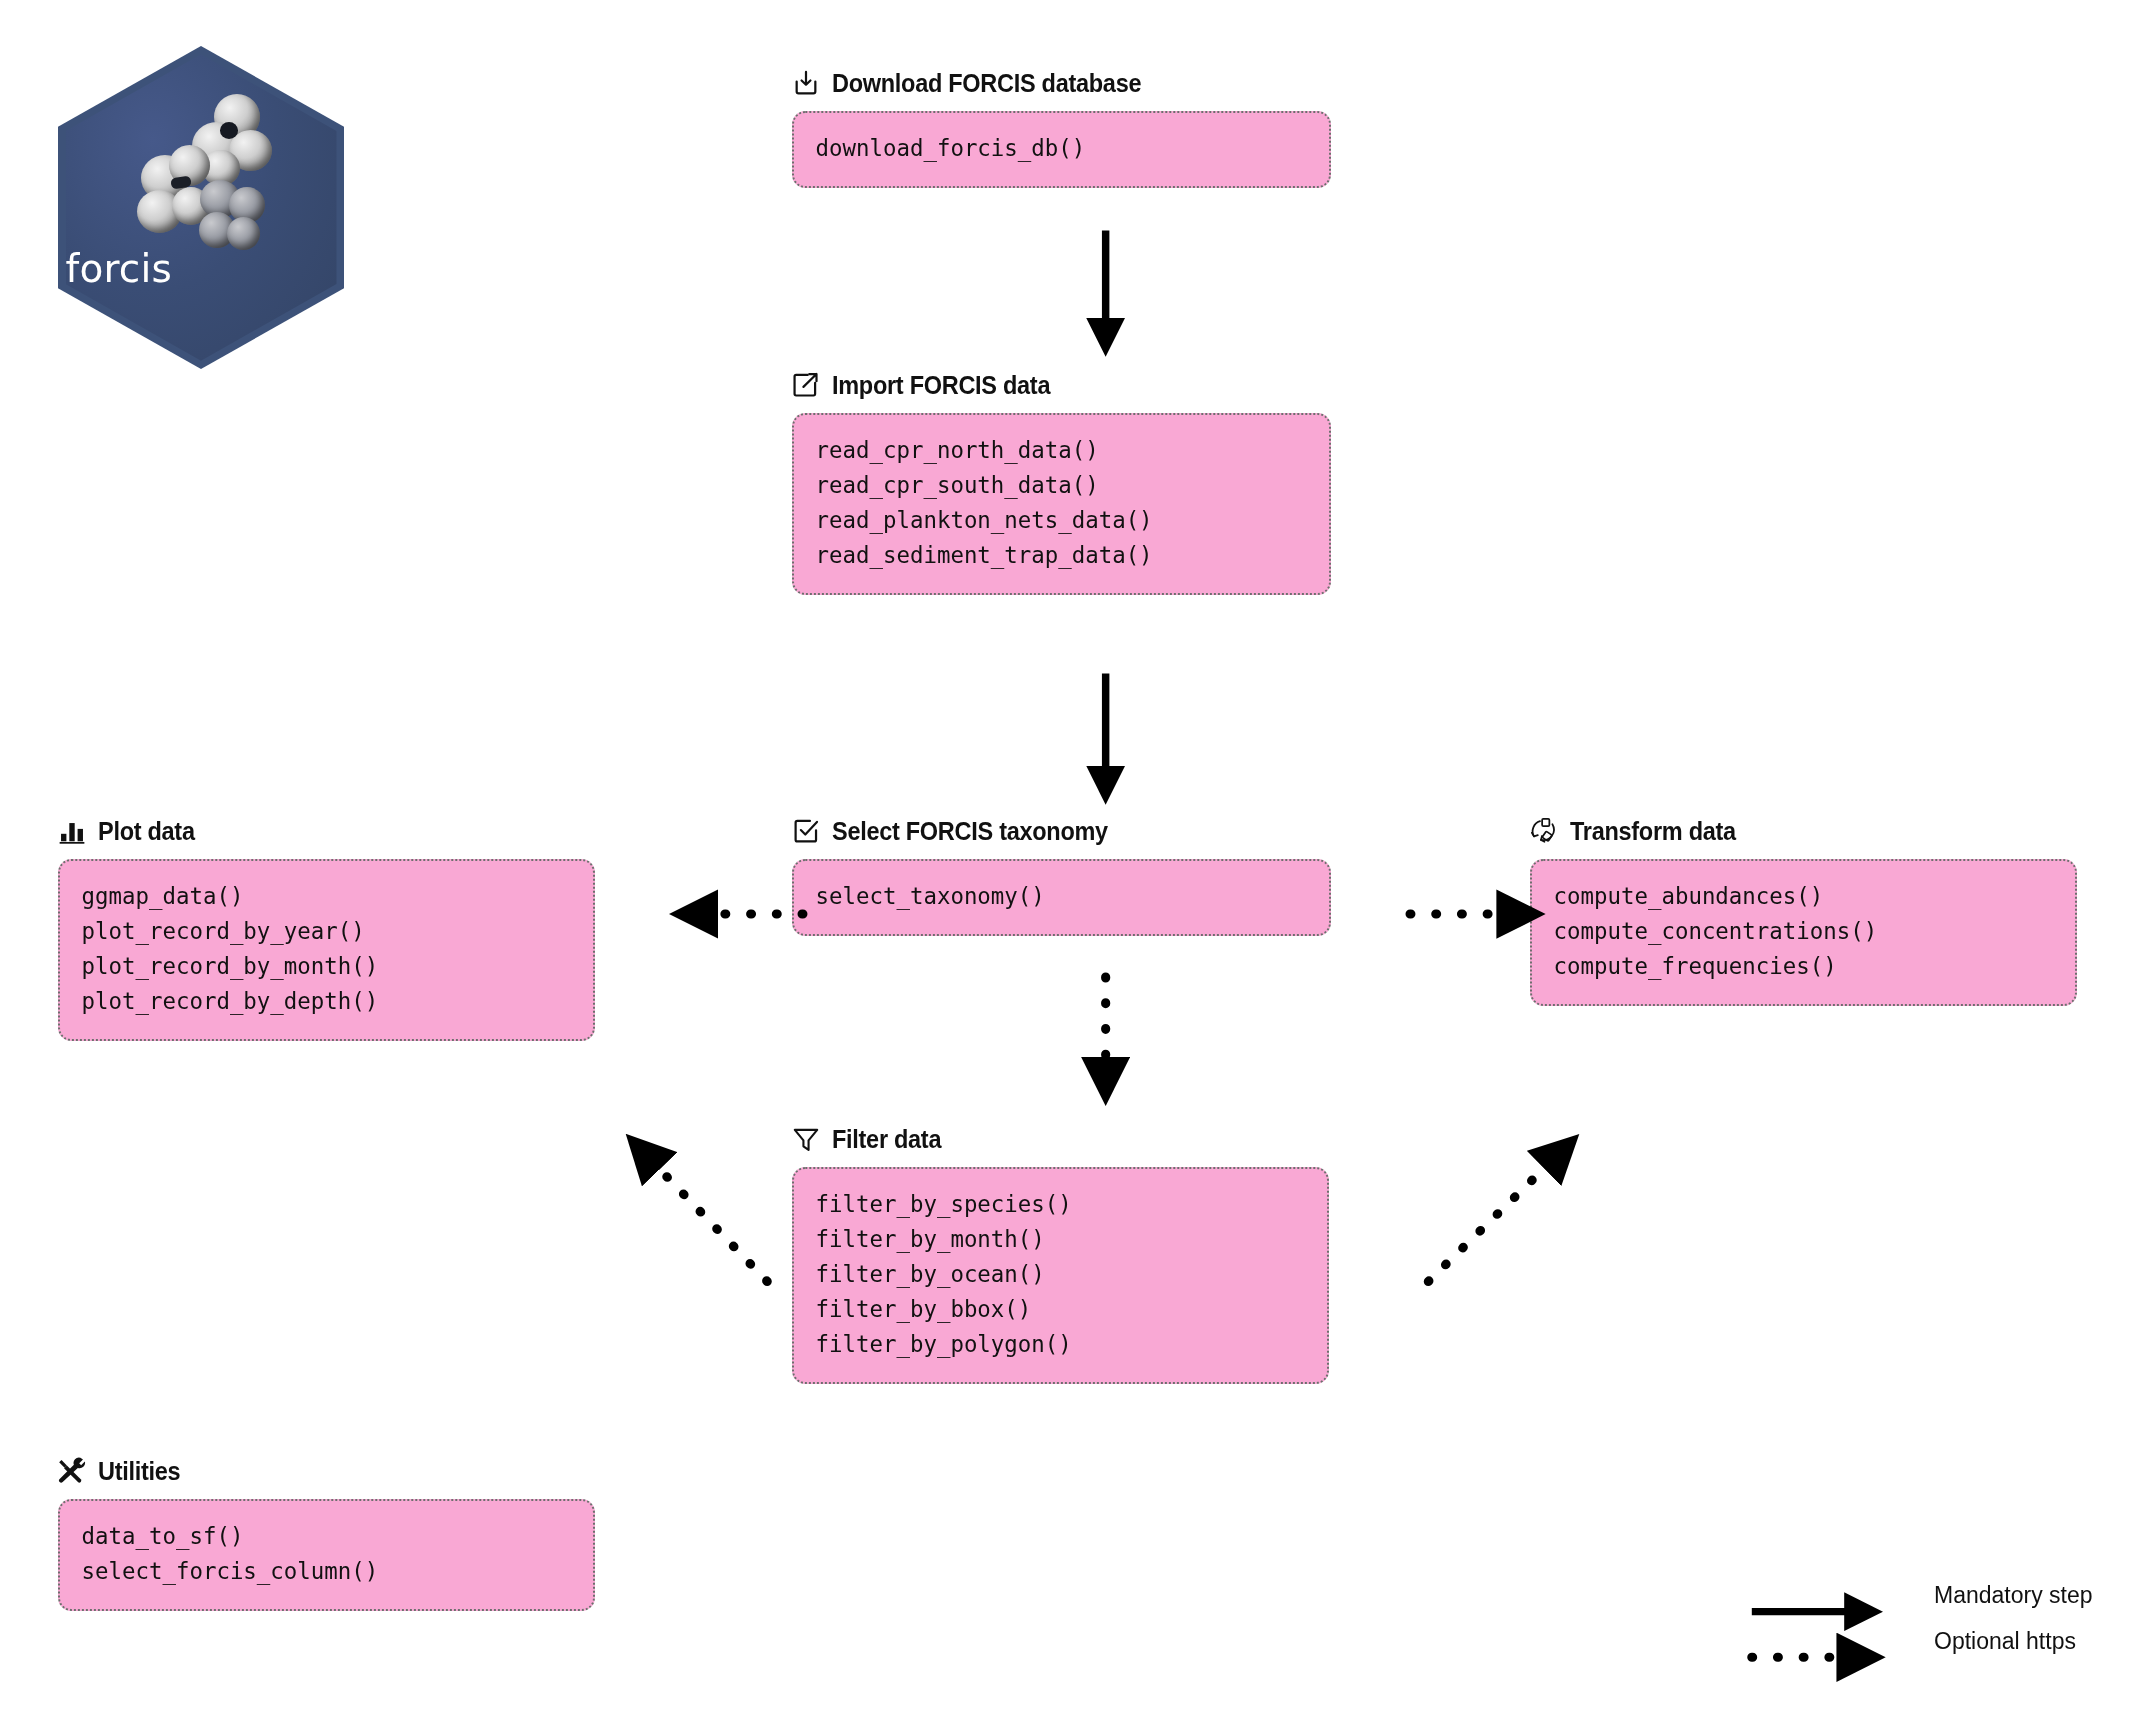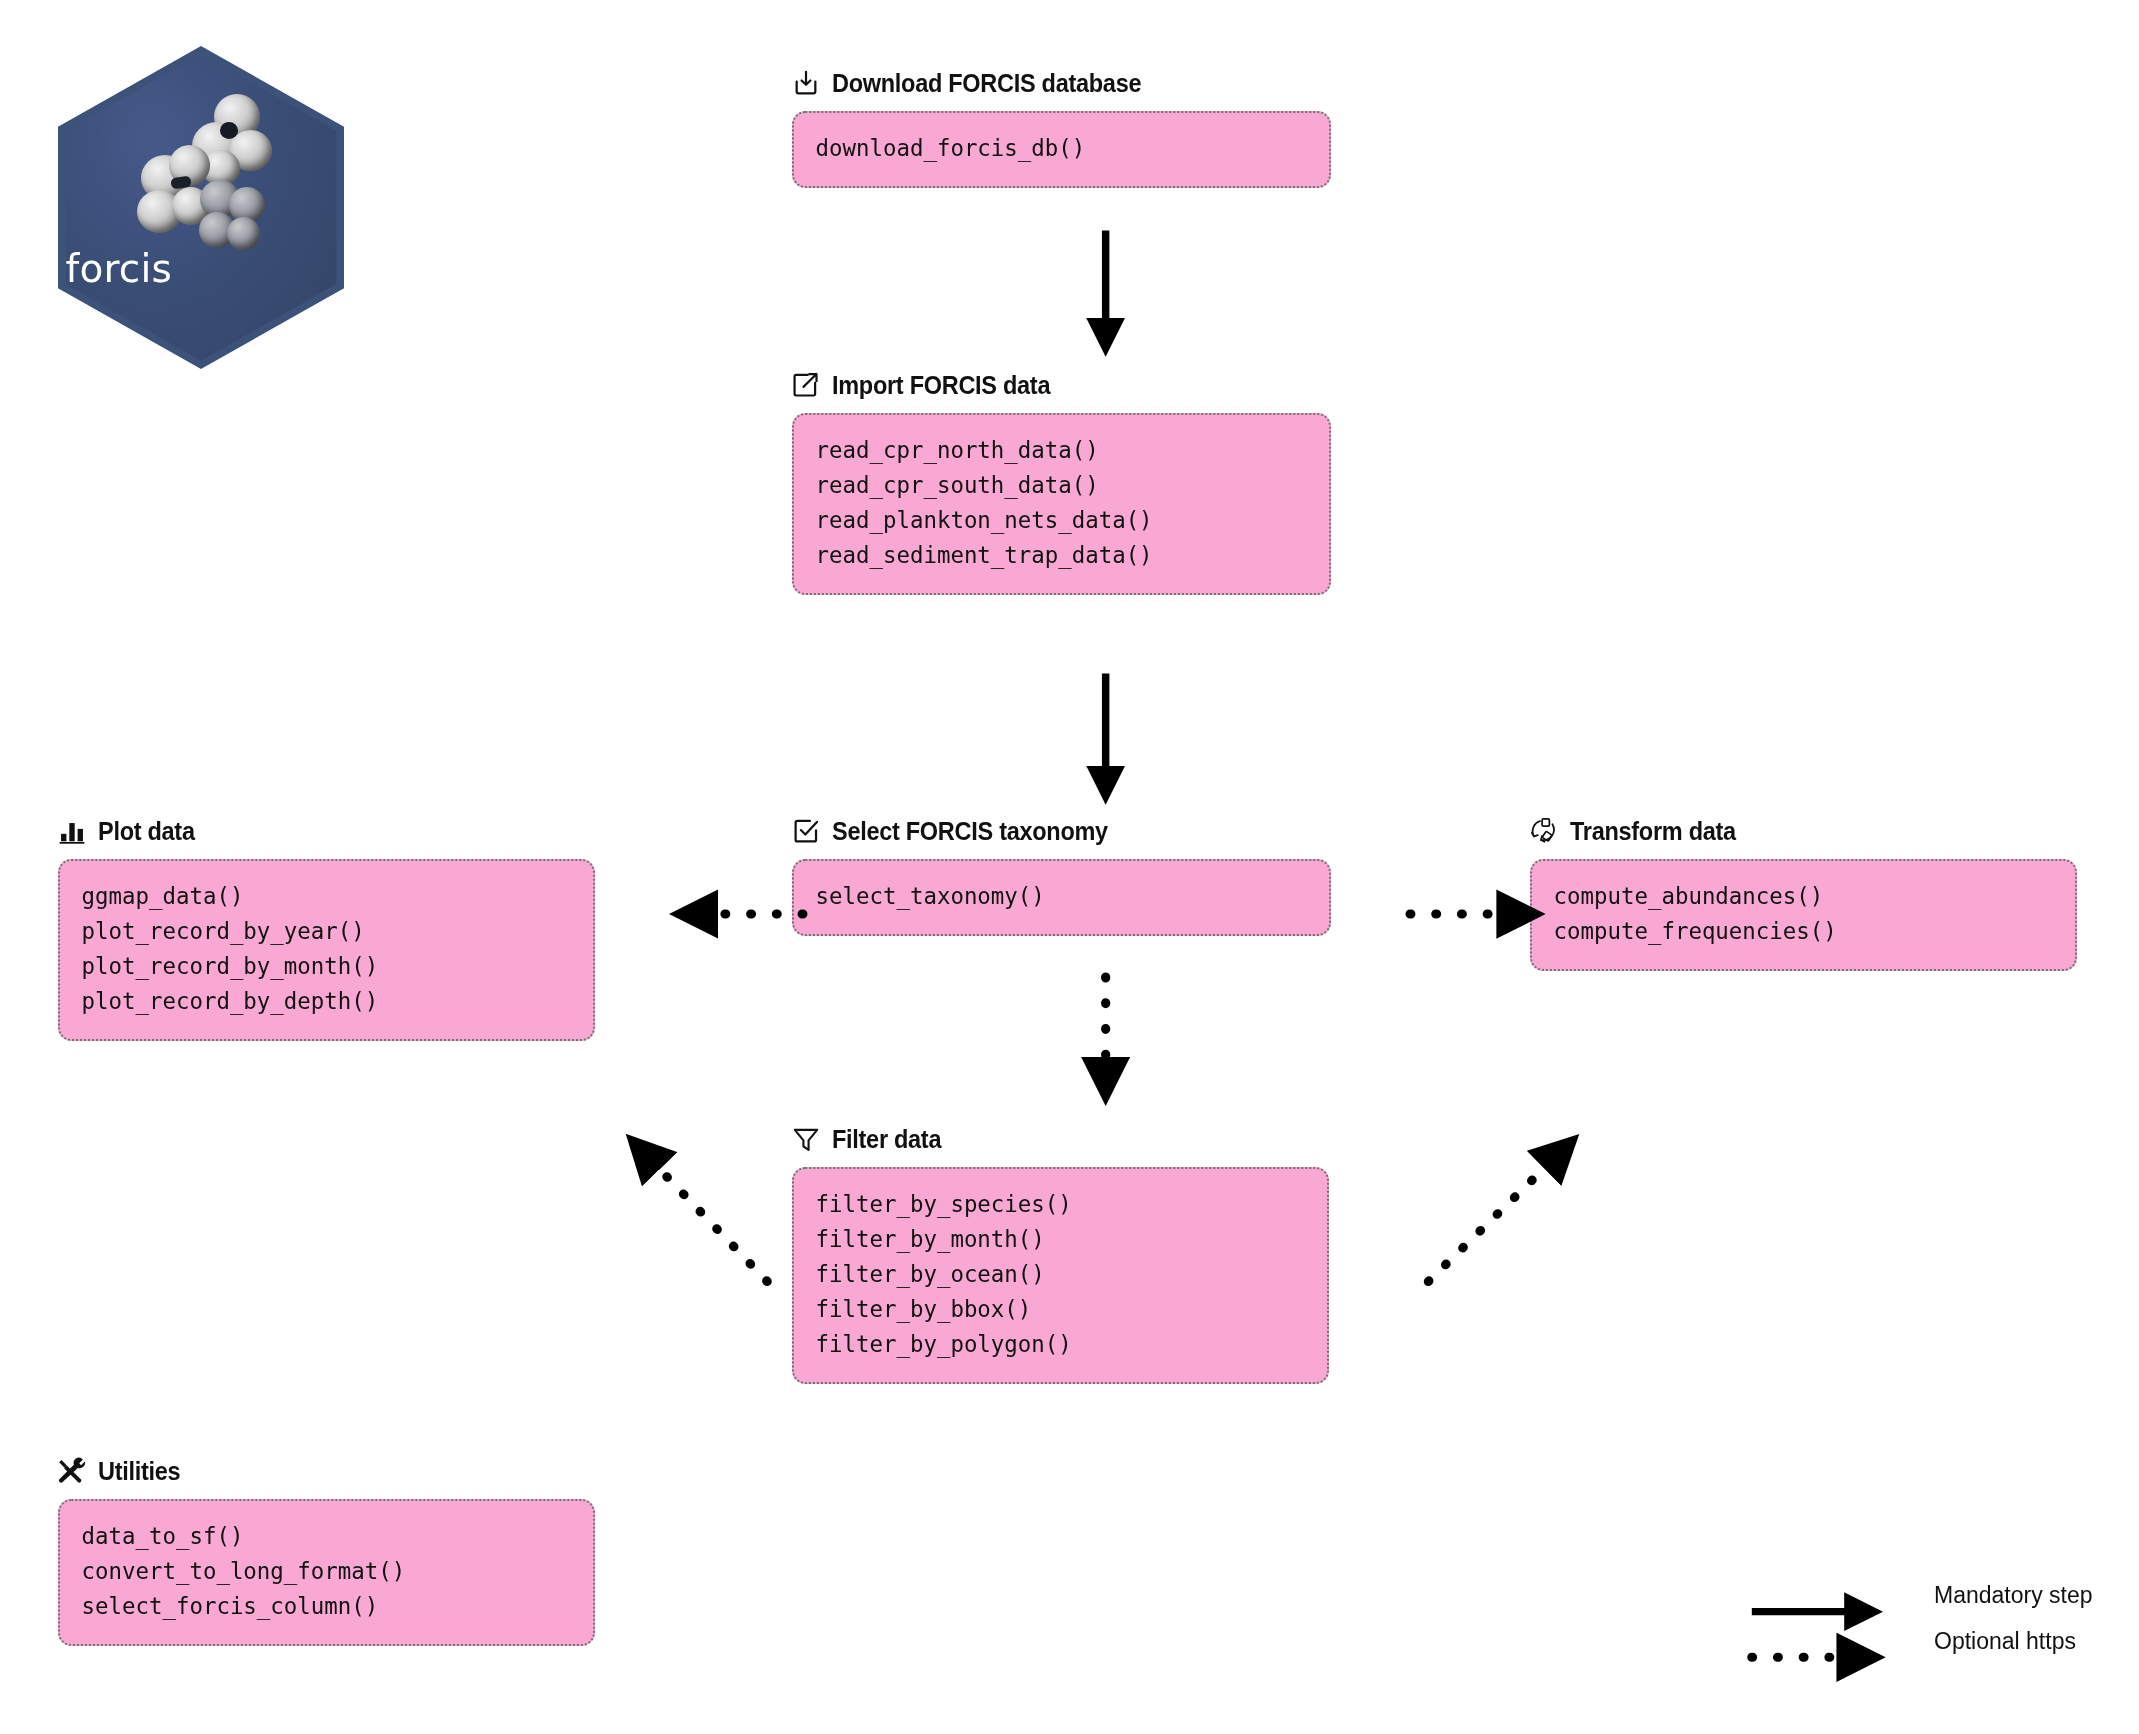--- a/index.html
+++ b/index.html
@@ -184,20 +184,21 @@
         <rect x="11.6" y="13.4" width="6.2" height="6.2" rx="1" fill="none" stroke="#111" stroke-width="1.5" transform="rotate(34 14.7 16.5)"></rect>
         <path d="M8.6 3.6 A9 9 0 0 0 3.4 16.6" fill="none" stroke="#111" stroke-width="1.5" stroke-linecap="round"></path>
         <path d="M3.4 16.6 L1.6 13.6 M3.4 16.6 L6.7 15.6" fill="none" stroke="#111" stroke-width="1.5" stroke-linecap="round"></path>
         <path d="M19.2 6.2 A9 9 0 0 1 9.4 19.6" fill="none" stroke="#111" stroke-width="1.5" stroke-linecap="round"></path>
         <path d="M9.4 19.6 L12.4 21.3 M9.4 19.6 L10.3 16.3" fill="none" stroke="#111" stroke-width="1.5" stroke-linecap="round"></path>
       </svg>
       <div class="sec-title">Transform data</div>
     </div>
     <div class="code-box" style="width:547px;">
       <div class="code-line">compute_abundances()</div>
+      <div class="code-line">compute_concentrations()</div>
       <div class="code-line">compute_frequencies()</div>
     </div>
   </div>
 
   <div class="section" style="left:792px; top:1121px; width:581px;">
     <div class="sec-head">
       <svg class="sec-ico" viewBox="0 0 24 24">
         <path d="M2.4 4.2 H21.6 L14.2 13.2 V21.4 L9.8 18.3 V13.2 Z" fill="none" stroke="#111" stroke-width="1.8" stroke-linejoin="round"></path>
       </svg>
       <div class="sec-title">Filter data</div>
@@ -215,21 +216,20 @@
     <div class="sec-head">
       <svg class="sec-ico" viewBox="0 0 24 24">
         <path d="M3.0 2.6 L7.6 7.2 L5.6 9.2 L1.0 4.6 Z" fill="#111"></path>
         <path d="M7.6 7.2 L19.5 19.1 a1.7 1.7 0 0 1 -2.4 2.4 L5.2 9.6 Z" fill="#111"></path>
         <path d="M21.4 2.2 L18.2 5.4 L19.8 7.0 L23.0 3.8 a4.6 4.6 0 0 1 -6.0 5.6 L4.0 21.4 a1.8 1.8 0 0 1 -2.6 -2.6 L13.6 6.6 a4.6 4.6 0 0 1 5.6 -6.0 Z" fill="#111"></path>
       </svg>
       <div class="sec-title">Utilities</div>
     </div>
     <div class="code-box" style="width:537px;">
       <div class="code-line">data_to_sf()</div>
-      <div class="code-line">convert_to_long_format()</div>
       <div class="code-line">select_forcis_column()</div>
     </div>
   </div>
 
   <svg class="arrows" viewBox="0 0 2580 2091">
     <defs>
       <marker id="solidHead" viewBox="0 0 10 10" refX="7.4" refY="5" markerWidth="5.2" markerHeight="5.2" orient="auto-start-reverse">
         <path d="M0 0 L10 5 L0 10 z" fill="#000"></path>
       </marker>
       <marker id="dotHead" viewBox="0 0 10 10" refX="7.4" refY="5" markerWidth="5.4" markerHeight="5.4" orient="auto-start-reverse">

